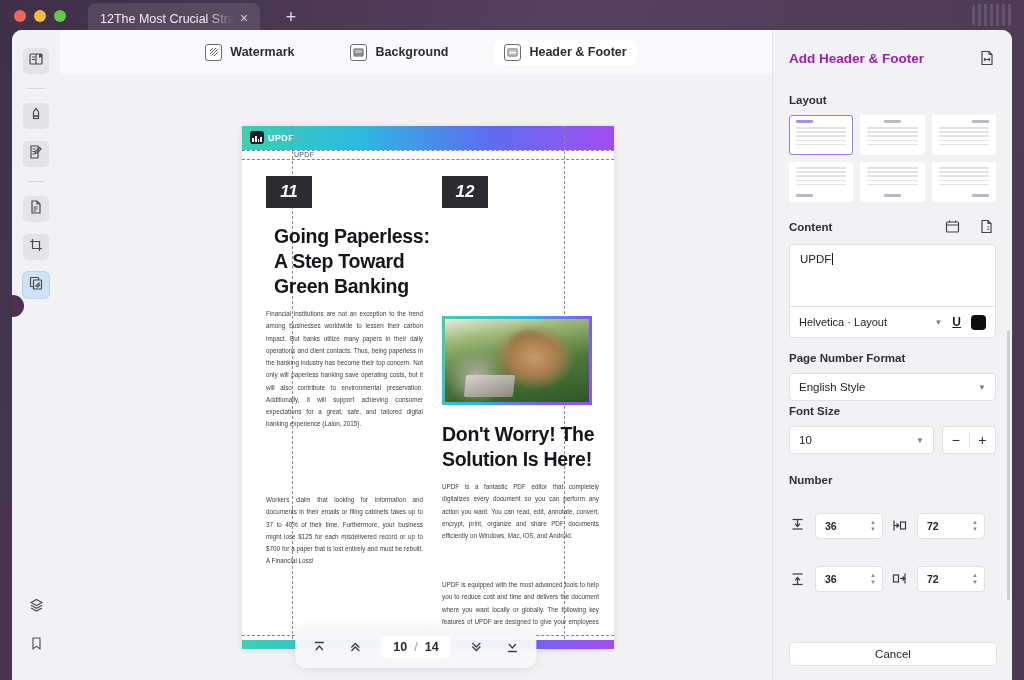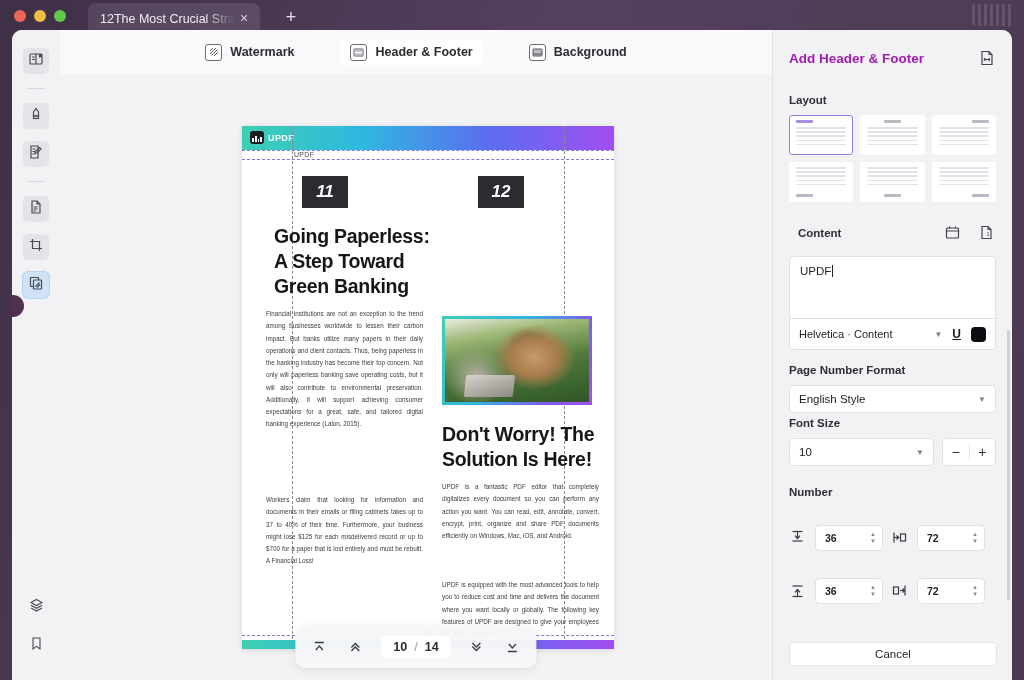--- a/index.html
+++ b/index.html
@@ -136,21 +136,21 @@
     position: absolute; top: 0; height: 523px; width: 0;
     border-left: 1px dashed #8a8a93;
   }
   .hf-preview {
     position: absolute; font-size: 7px; color: #4a4a55; letter-spacing: .3px;
   }
 
   .num-badge {
     position: absolute; background: #2b2b30; color: #fff;
     font-style: italic; font-weight: 700; font-size: 17px;
-    display: flex; align-items: center; justify-content: center; margin-left: 36px;
+    display: flex; align-items: center; justify-content: center;
   }
   .doc-h1 {
     position: absolute; font-size: 19.5px; font-weight: 800; color: #16161a;
     line-height: 1.28; letter-spacing: -0.3px;
   }
   .doc-p {
     position: absolute; font-size: 6.3px; color: #3b3b43; line-height: 1.95;
     text-align: justify;
   }
   .photo {
@@ -389,39 +389,39 @@
 
     <div class="toolbar">
       <div class="tool">
         <span class="tool-ico">
           <svg width="10" height="10" viewBox="0 0 10 10" fill="none" stroke="currentColor" stroke-width="1">
             <path d="M1 7l6-6M2.5 8.5l6-6M1 4l3-3M5 9l4-4"></path>
           </svg>
         </span>
         <span>Watermark</span>
       </div>
+      <div class="tool">
+        <span class="tool-ico">
+          <svg width="11" height="11" viewBox="0 0 11 11" fill="none" stroke="currentColor" stroke-width="1">
+            <rect x="1" y="2" width="9" height="7" rx="0.5" fill="#b9b9c0" stroke="none"></rect>
+            <rect x="1" y="2" width="9" height="7" rx="0.5"></rect>
+              <path d="M1 7h9"></path>
+          </svg>
+        </span>
+        <span>Background</span>
+      </div>
       <div class="tool selected">
         <span class="tool-ico">
           <svg width="11" height="11" viewBox="0 0 11 11" fill="none" stroke="currentColor" stroke-width="1">
             <rect x="1" y="2" width="9" height="7" rx="0.5"></rect>
             <rect x="2" y="3.2" width="7" height="1.6" fill="#b9b9c0" stroke="none"></rect>
             <rect x="2" y="6.4" width="7" height="1.6" fill="#b9b9c0" stroke="none"></rect>
           </svg>
         </span>
         <span>Header &amp; Footer</span>
-      </div>
-      <div class="tool">
-        <span class="tool-ico">
-          <svg width="11" height="11" viewBox="0 0 11 11" fill="none" stroke="currentColor" stroke-width="1">
-            <rect x="1" y="2" width="9" height="7" rx="0.5" fill="#b9b9c0" stroke="none"></rect>
-            <rect x="1" y="2" width="9" height="7" rx="0.5"></rect>
-              <path d="M1 7h9"></path>
-          </svg>
-        </span>
-        <span>Background</span>
       </div>
     </div>
 
     <div class="canvas">
 
       <div class="page">
         <div class="page-topbar">
           <div class="brand">
             <span class="brand-sq">
               <span class="brand-bars">
@@ -569,21 +569,21 @@
               <i></i>
               <i></i>
               <i></i>
               <i></i>
             </div>
           <div class="hf rgt"></div>
         </div>
       </div>
 
       <div class="sec-row">
-        <span class="sec-label" style="margin:9px">Content</span>
+        <span class="sec-label" style="margin:0">Content</span>
         <span class="icons">
           <span class="panel-ico">
             <svg width="17" height="17" viewBox="0 0 17 17" fill="none" stroke="currentColor" stroke-width="1.2">
               <rect x="2.5" y="4" width="12" height="10" rx="1"></rect>
                 <path d="M2.5 7h12"></path>
               <path d="M5.5 2.5v2M11.5 2.5v2"></path>
             </svg>
           </span>
           <span class="panel-ico">
             <svg width="17" height="17" viewBox="0 0 17 17" fill="none" stroke="currentColor" stroke-width="1.2">
@@ -592,21 +592,21 @@
               <text x="8.4" y="12.4" font-size="5.5" fill="currentColor" stroke="none" font-family="Liberation Sans">1</text>
             </svg>
           </span>
         </span>
       </div>
 
       <div class="textarea">
         <span>UPDF</span><span class="caret"></span>
       </div>
       <div class="font-row">
-        <span class="font-name">Helvetica · Content</span>
+        <span class="font-name">Helvetica · Layout</span>
         <span class="caret-dn">▼</span>
         <span class="u-btn">U</span>
         <span class="swatch"></span>
       </div>
 
       <div class="sec-label">Page Number Format</div>
       <div class="select">
         <span>English Style</span>
         <span class="caret-dn">▼</span>
       </div>

